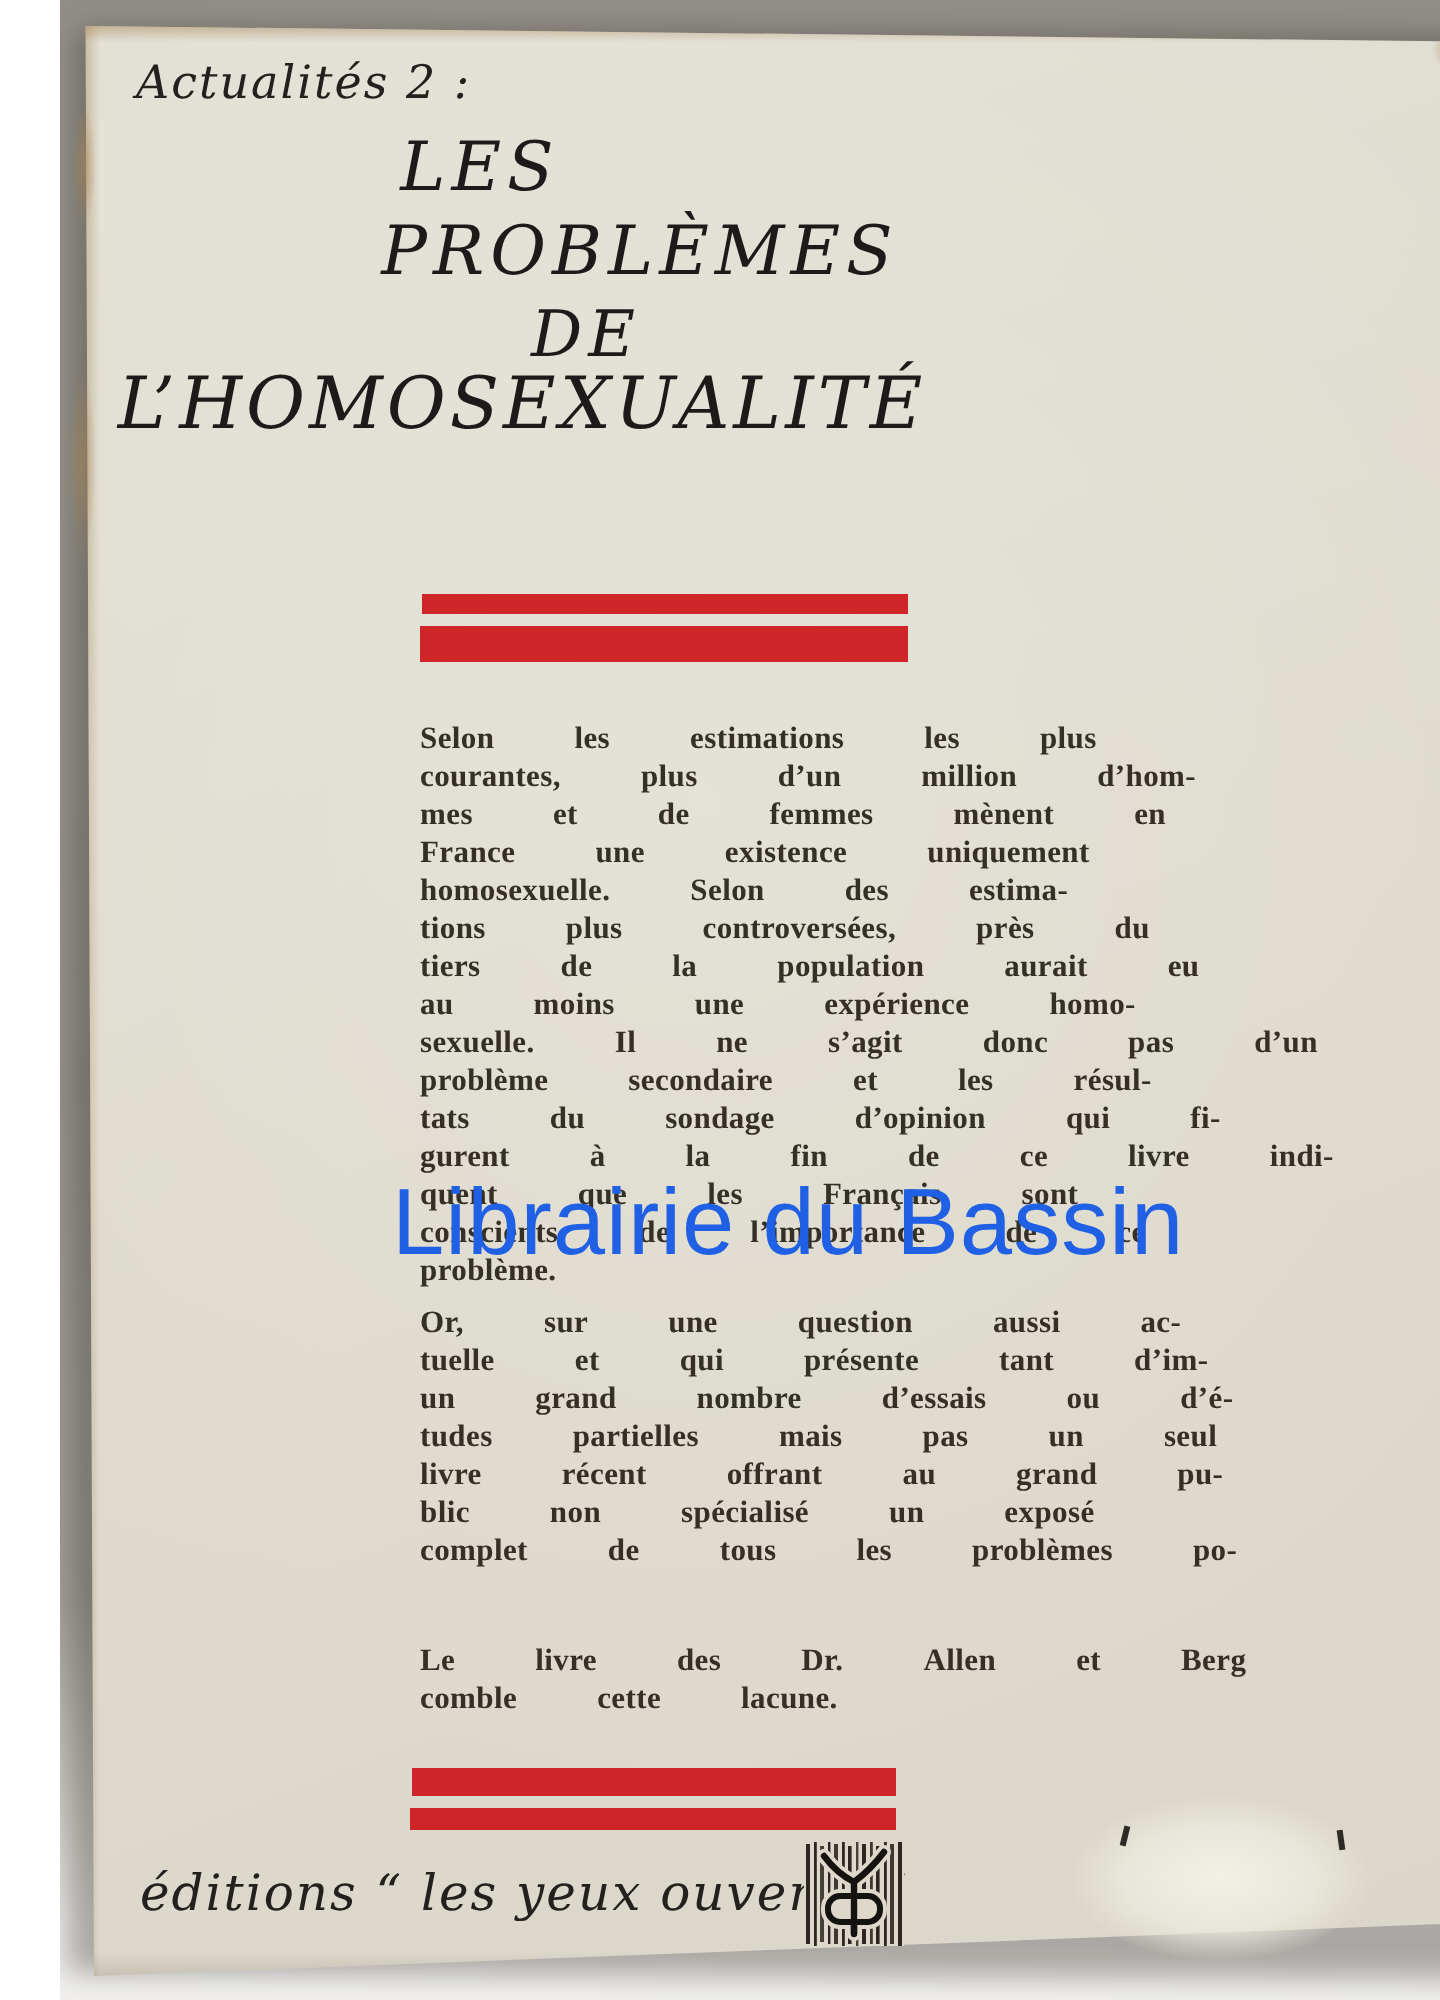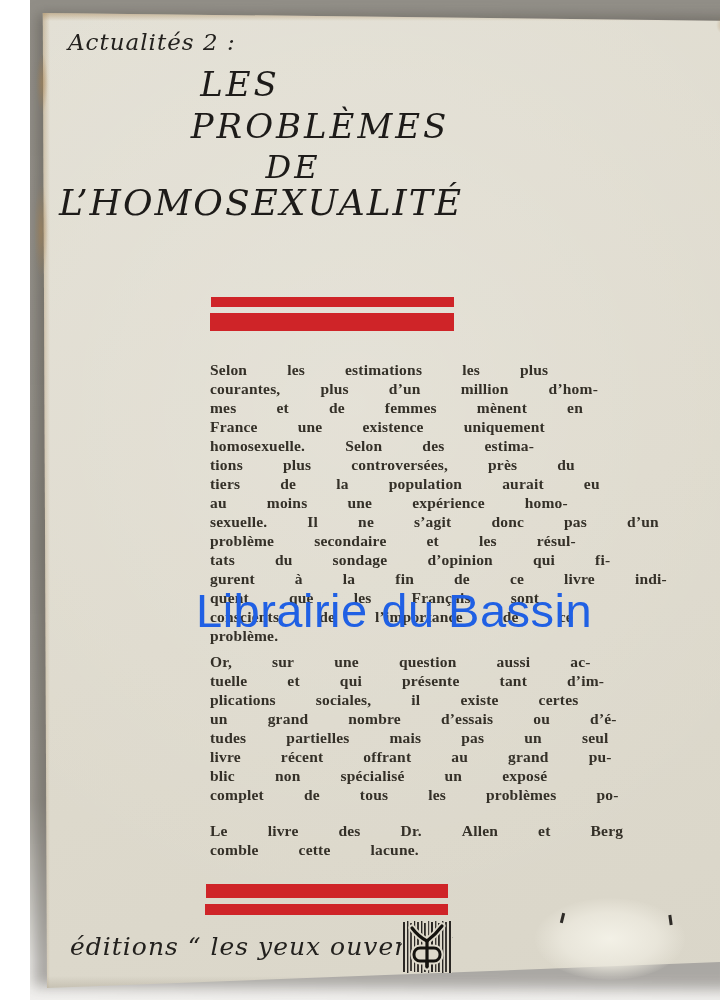--- a/index.html
+++ b/index.html
@@ -208,27 +208,20 @@
         <span>aussi</span>
         <span>ac-</span>
       </div>
       <div class="jline">
         <span>tuelle</span>
         <span>et</span>
         <span>qui</span>
         <span>présente</span>
         <span>tant</span>
         <span>d’im-</span>
-      </div>
-      <div class="jline">
-        <span>plications</span>
-        <span>sociales,</span>
-        <span>il</span>
-        <span>existe</span>
-        <span>certes</span>
       </div>
       <div class="jline">
         <span>un</span>
         <span>grand</span>
         <span>nombre</span>
         <span>d’essais</span>
         <span>ou</span>
         <span>d’é-</span>
       </div>
       <div class="jline">

